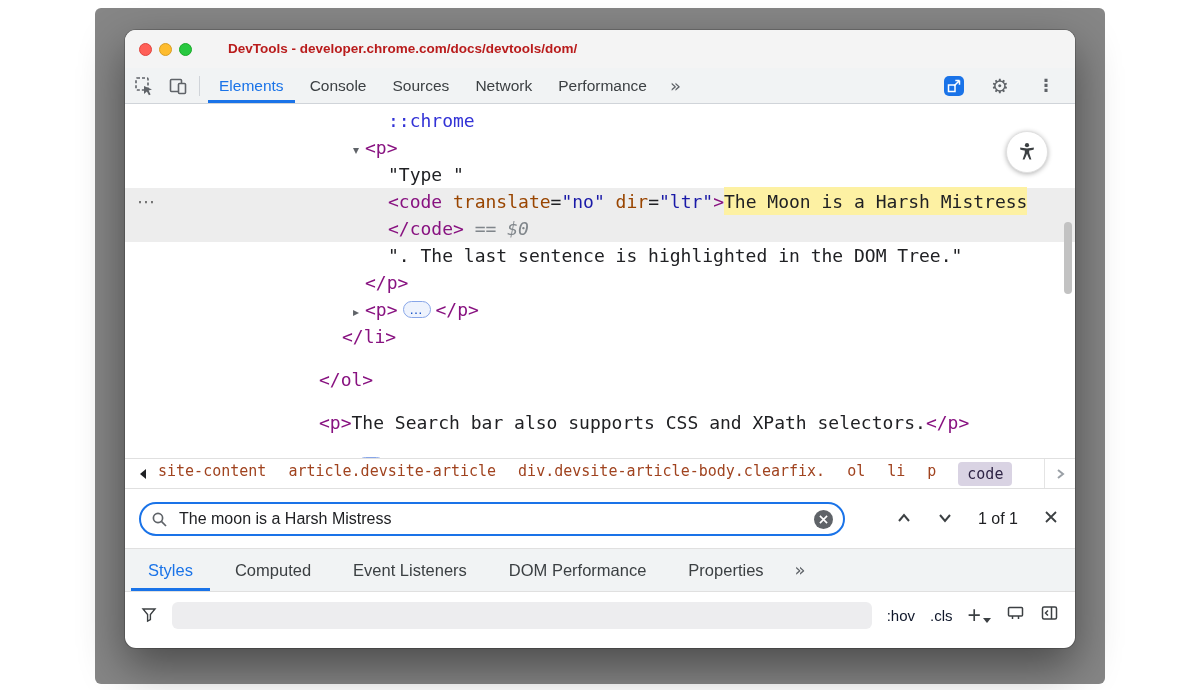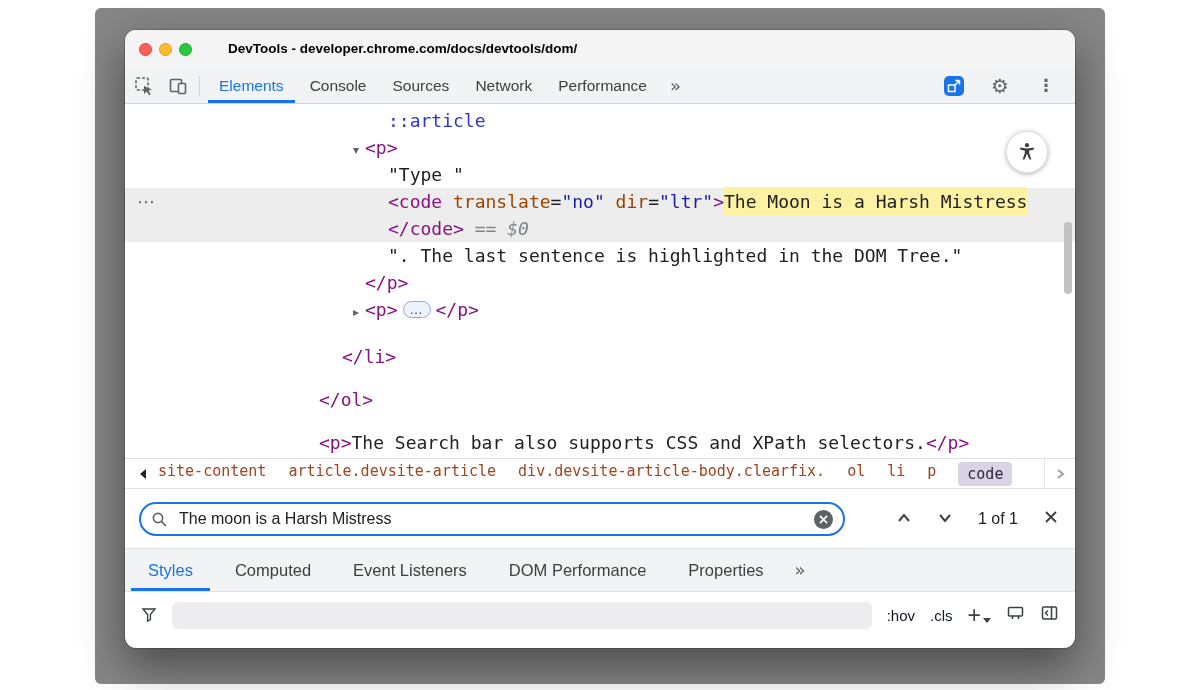--- a/index.html
+++ b/index.html
@@ -12,38 +12,38 @@
     position:absolute;left:125px;top:30px;width:950px;height:618px;background:#fff;border-radius:11px;
     box-shadow:0 18px 45px rgba(0,0,0,.45),0 0 0 1px rgba(0,0,0,.18);overflow:hidden;
   }
   
   .titlebar{position:absolute;top:0;left:0;right:0;height:38px;background:#f4f4f4;border-bottom:1px solid #dcdcdc;}
   .lights{position:absolute;left:14px;top:13px;display:flex;gap:7px;}
   .light{width:13px;height:13px;border-radius:50%;box-sizing:border-box;}
   .light.red{background:#ff5f57;border:1px solid #e0443e;}
   .light.yellow{background:#febc2e;border:1px solid #d89e24;}
   .light.green{background:#28c840;border:1px solid #1aab29;}
-  .window-title{position:absolute;left:103px;top:0;line-height:38px;font-size:13.5px;font-weight:700;color:#000000;white-space:nowrap;}
+  .window-title{position:absolute;left:103px;top:0;line-height:38px;font-size:13.5px;font-weight:700;color:#b91c1c;white-space:nowrap;}
   
   .toolbar{position:absolute;top:38px;left:0;right:0;height:36px;background:#f1f3f4;border-bottom:1px solid #d0d4d9;display:flex;align-items:center;box-sizing:border-box;}
   .icon-btn{width:30px;height:30px;display:flex;align-items:center;justify-content:center;margin-left:4px;flex:none;}
   .tool-sep{width:1px;height:20px;background:#d0d4d9;margin:0 6px;flex:none;}
   .ptabs{display:flex;height:100%;align-items:stretch;}
   .ptab{display:flex;align-items:center;padding:0 13px;font-size:15.5px;color:#3c4043;position:relative;white-space:nowrap;}
   .ptab.active{color:#1a73e8;}
   .ptab.active::after{content:"";position:absolute;left:2px;right:2px;bottom:0;height:3px;background:#1a73e8;}
   .more-tabs{font-size:18px;color:#5f6368;padding:0 10px;align-self:center;line-height:1;font-family:"DejaVu Sans",sans-serif;}
   .toolbar-right{margin-left:auto;display:flex;align-items:center;gap:12px;padding-right:14px;}
   .glyph-gear{font-family:"DejaVu Sans",sans-serif;font-size:20px;color:#5f6368;line-height:1;}
   .glyph-kebab{font-family:"DejaVu Sans",sans-serif;font-size:17px;font-weight:bold;color:#5f6368;line-height:1;}
   
   .dom-area{position:absolute;top:74px;left:0;right:0;height:354px;background:#fff;overflow:hidden;
     font-family:"DejaVu Sans Mono",monospace;font-size:18px;padding-top:3px;box-sizing:border-box;}
   .dom-line{height:27px;line-height:27px;white-space:pre;position:relative;color:#202124;}
-  .ind-0{padding-left:194px;margin-top:16px;} .ind-1{padding-left:217px;margin-top:20px;} .ind-2{padding-left:240px;} .ind-3{padding-left:263px;}
+  .ind-0{padding-left:194px;margin-top:16px;} .ind-1{padding-left:217px;} .ind-2{padding-left:240px;} .ind-3{padding-left:263px;}
   .dom-line.selected{background:#ededed;}
   .arrow{display:inline-block;width:18px;margin-left:-18px;text-align:center;color:#5f6368;font-size:12px;font-family:"DejaVu Sans",sans-serif;}
   .gutter{position:absolute;left:12px;top:0;color:#6e6e6e;font-size:18px;font-family:"DejaVu Sans",sans-serif;}
   .tok-tag{color:#881280;}
   .tok-attr{color:#994500;}
   .tok-punct{color:#202124;}
   .tok-value{color:#1a1aa8;}
   .tok-text{color:#202124;}
   .tok-pseudo{color:#3232d6;}
   .tok-highlight{background:#fdf1a3;color:#202124;padding:4px 0;}
@@ -134,21 +134,21 @@
         <span class="glyph-gear">⚙</span>
       </div>
       <div class="icon-btn">
         <span class="glyph-kebab">⋮</span>
       </div>
     </div>
   </div>
 
   <div class="dom-area">
     <div id="dom-tree">
-        <div class="dom-line ind-3"><span class="tok-pseudo">::article</span></div>
+        <div class="dom-line ind-3"><span class="tok-pseudo">::chrome</span></div>
         <div class="dom-line ind-2"><span class="arrow">▾</span><span class="tok-tag">&lt;p&gt;</span></div>
         <div class="dom-line ind-3"><span class="tok-text">"Type "</span></div>
         <div class="dom-line ind-3 selected"><span class="gutter">⋯</span><span class="tok-tag">&lt;code</span><span class="tok-attr"> translate</span><span class="tok-punct">=</span><span class="tok-value">"no"</span><span class="tok-attr"> dir</span><span class="tok-punct">=</span><span class="tok-value">"ltr"</span><span class="tok-tag">&gt;</span><span class="tok-highlight">The Moon is a Harsh Mistress</span></div>
         <div class="dom-line ind-3 selected"><span class="tok-tag">&lt;/code&gt;</span><span class="tok-dim"> == </span><span class="tok-dim-italic">$0</span></div>
         <div class="dom-line ind-3"><span class="tok-text">". The last sentence is highlighted in the DOM Tree."</span></div>
         <div class="dom-line ind-2"><span class="tok-tag">&lt;/p&gt;</span></div>
         <div class="dom-line ind-2"><span class="arrow">▸</span><span class="tok-tag">&lt;p&gt;</span><span class="tok-pill">…</span><span class="tok-tag">&lt;/p&gt;</span></div>
         <div class="dom-line ind-1"><span class="tok-tag">&lt;/li&gt;</span></div>
         <div class="dom-line ind-0"><span class="tok-tag">&lt;/ol&gt;</span></div>
         <div class="dom-line ind-0"><span class="tok-tag">&lt;p&gt;</span><span class="tok-text">The Search bar also supports CSS and XPath selectors.</span><span class="tok-tag">&lt;/p&gt;</span></div>

